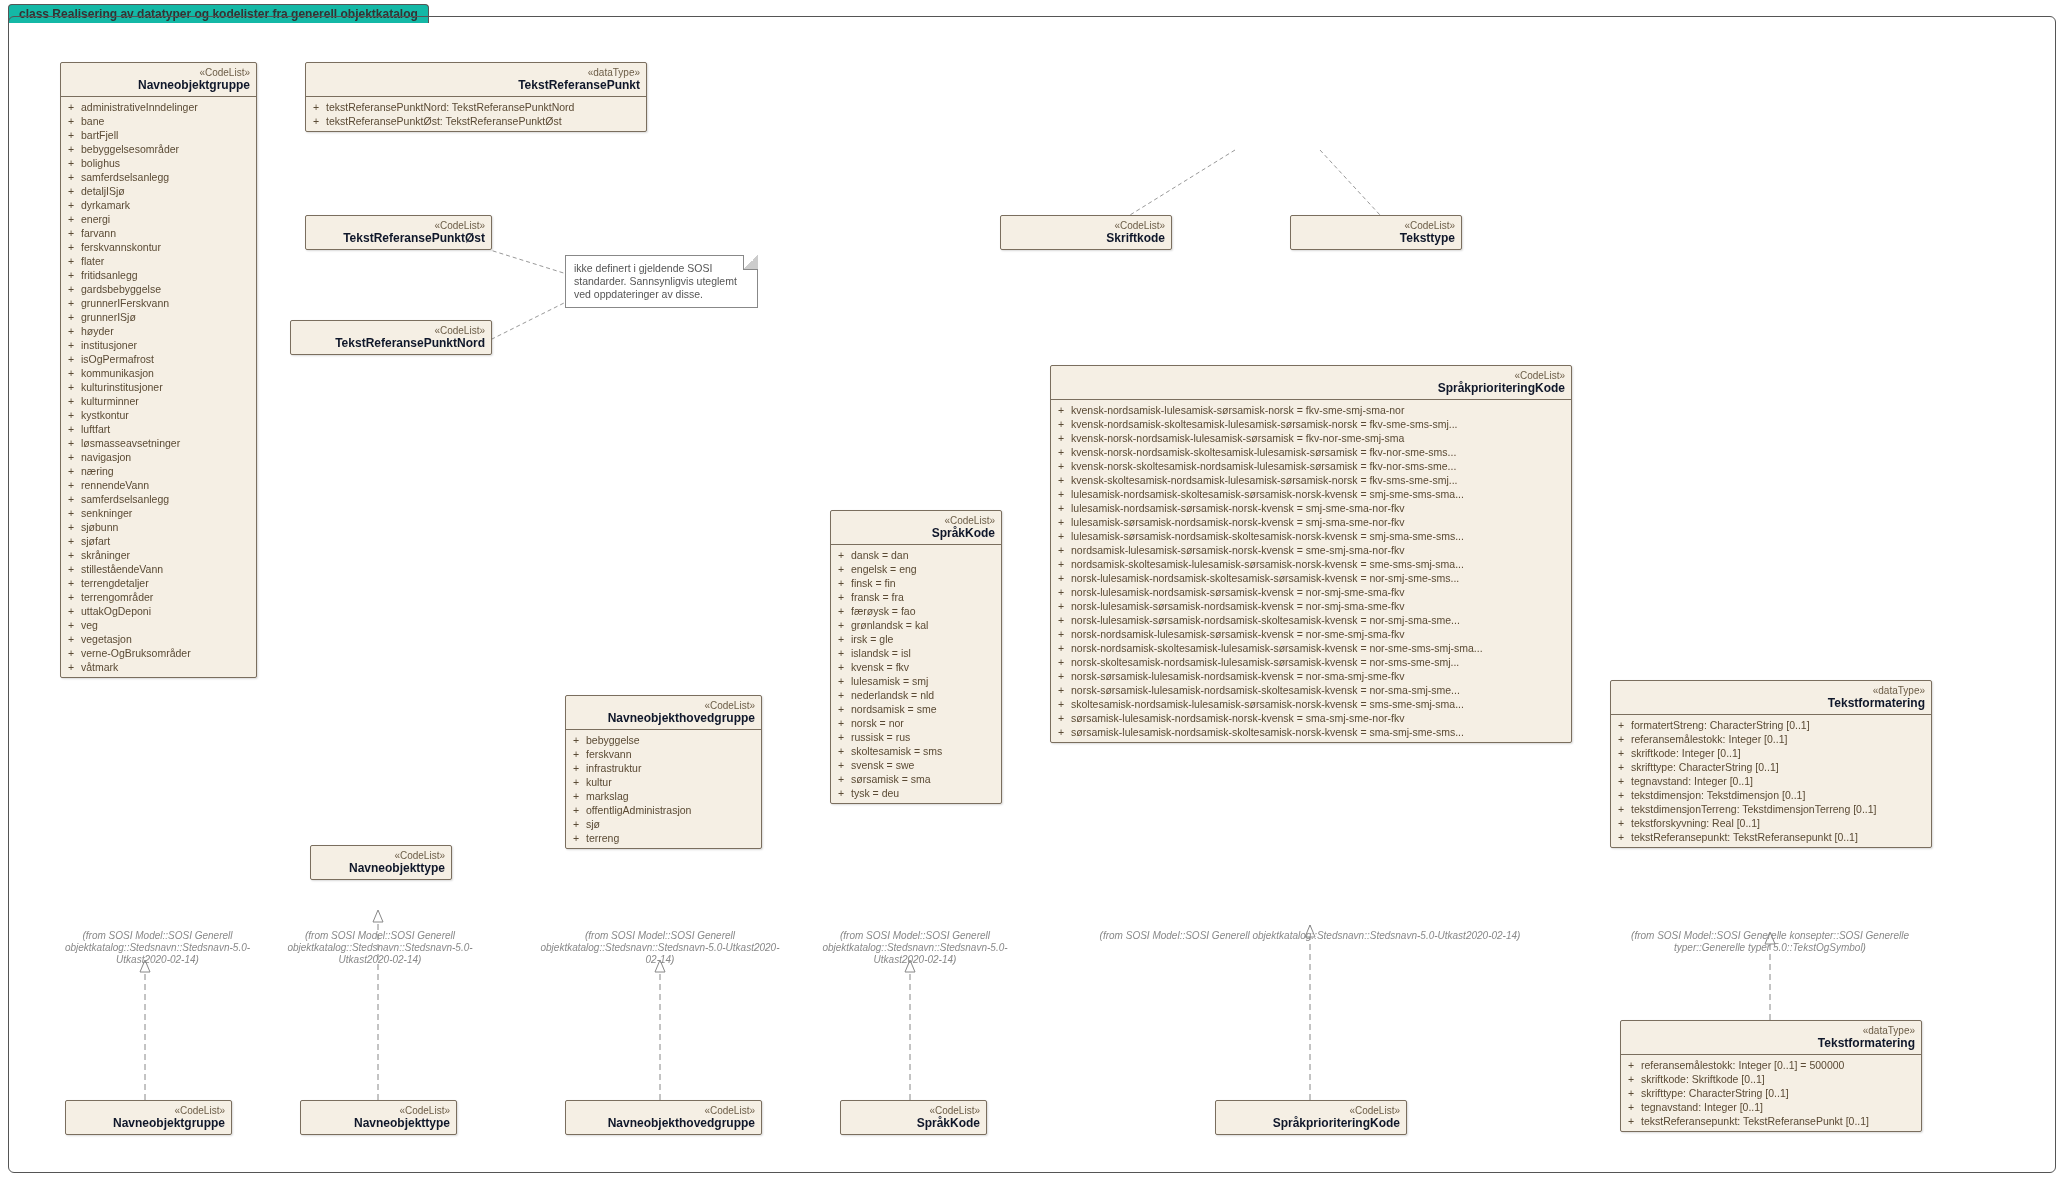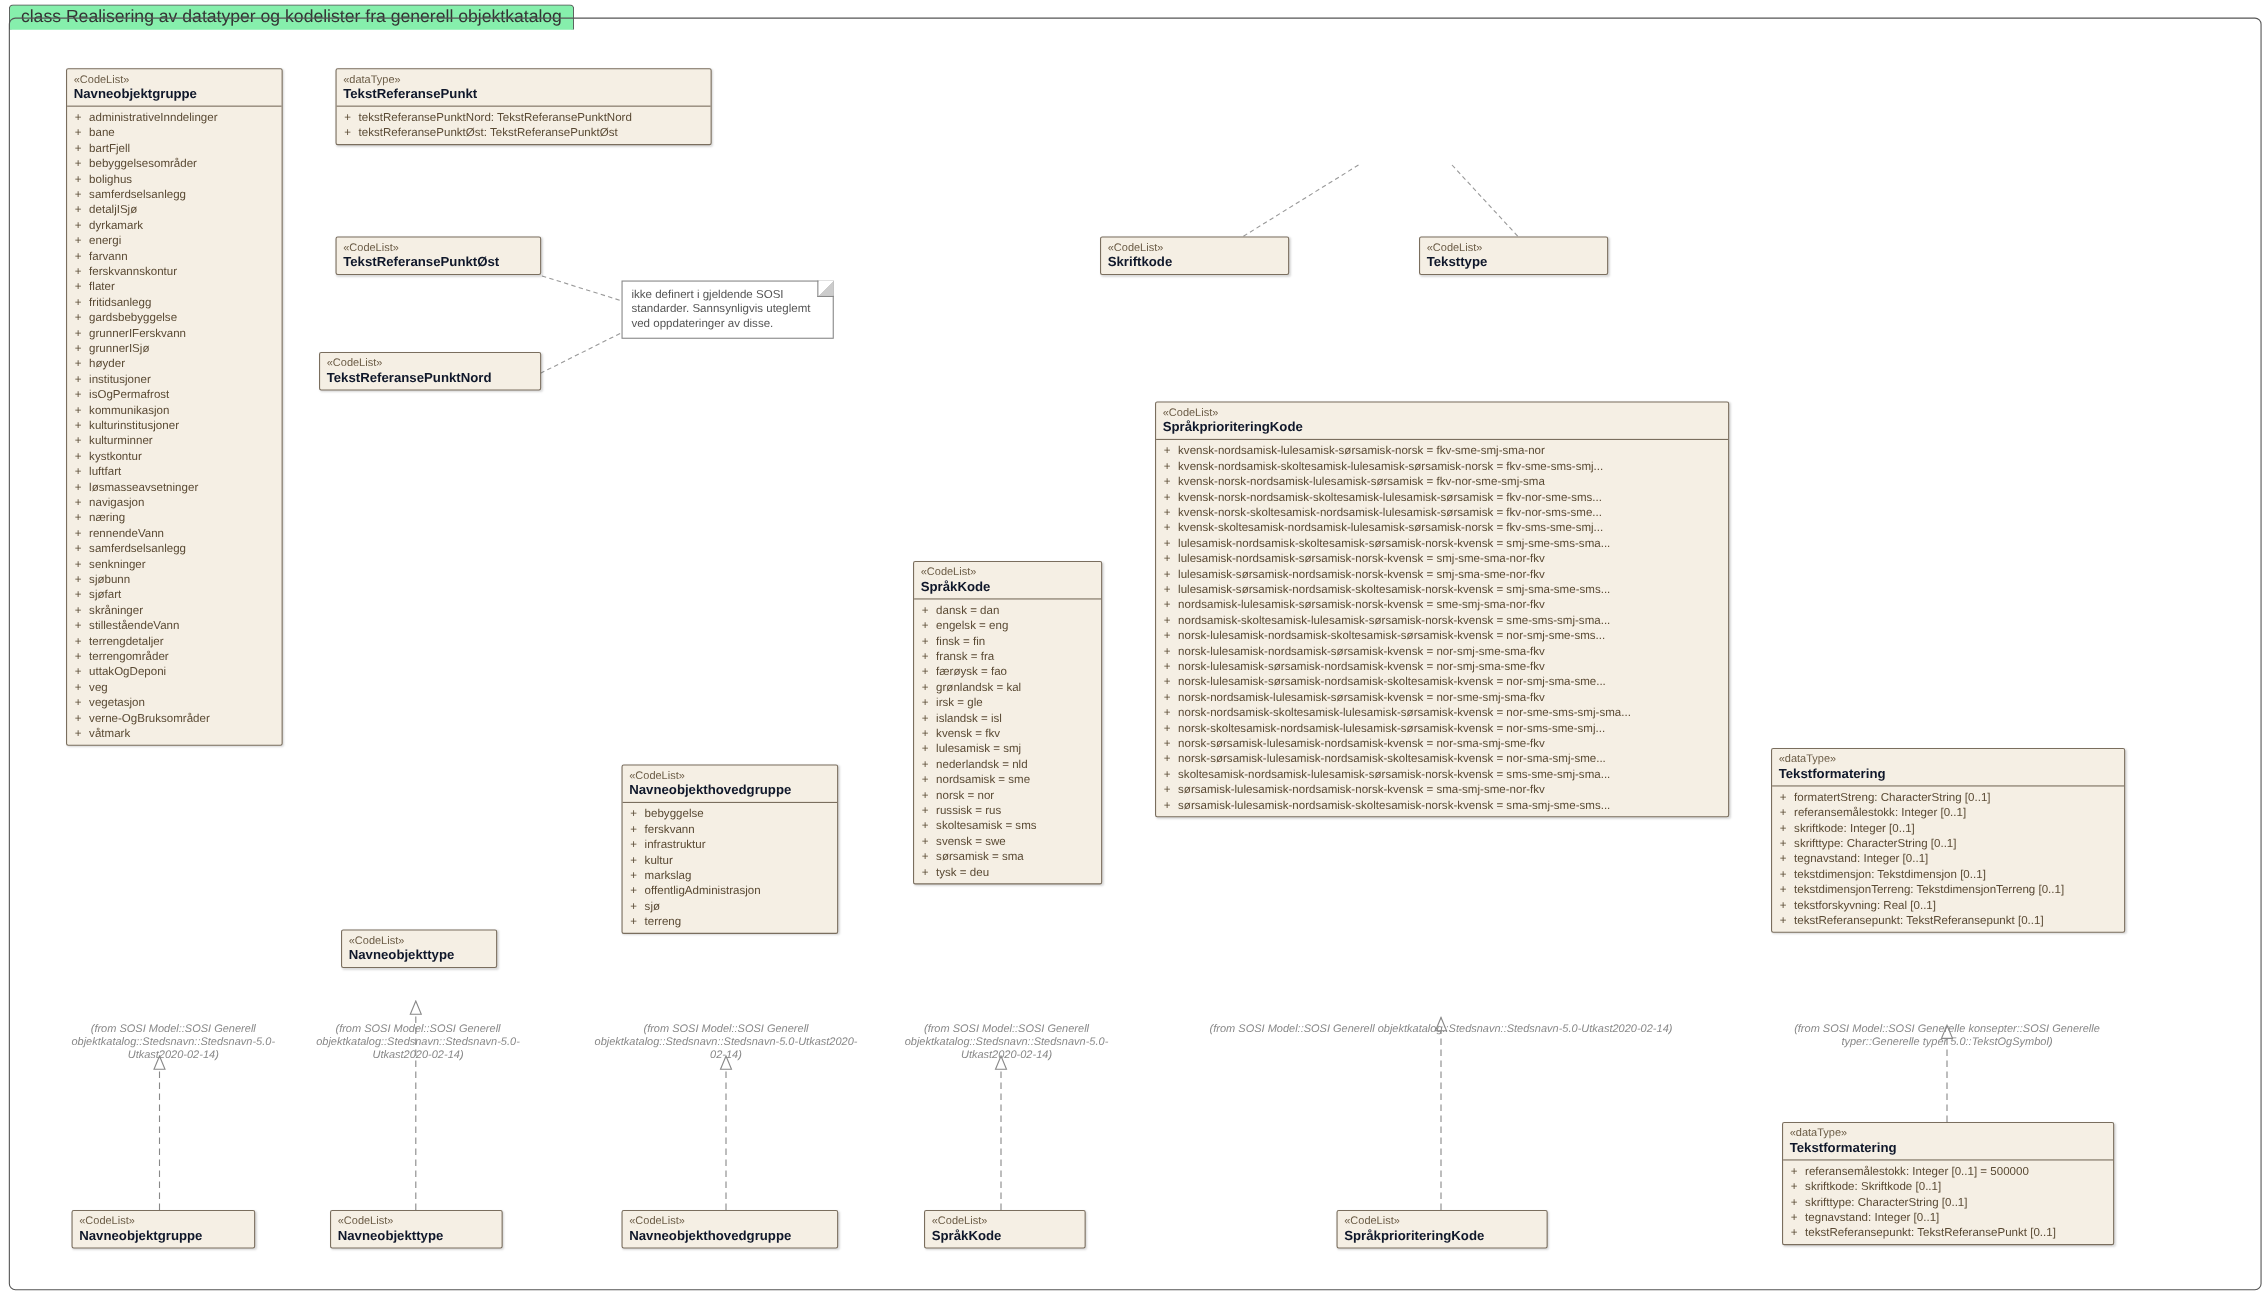--- a/index.html
+++ b/index.html
@@ -1,20 +1,20 @@
 <!DOCTYPE html>
 <html><head>
 <meta charset="utf-8">
 <style>
   html,body{margin:0;padding:0;font-family:"Segoe UI",Tahoma,sans-serif;font-size:11px;color:#333;background:#fff}
   .canvas{position:relative;width:2062px;height:1179px;background:#fff}
   .frame{position:absolute;left:8px;top:16px;width:2046px;height:1155px;border:1px solid #555;border-radius:6px}
-  .frame-tab{position:absolute;left:8px;top:4px;background:#86efac;border:1px solid #555;border-bottom:none;border-radius:4px 4px 0 0;padding:2px 10px;font-weight:normal;font-size:16px}
+  .frame-tab{position:absolute;left:8px;top:4px;background:#14b8a6;border:1px solid #555;border-bottom:none;border-radius:4px 4px 0 0;padding:2px 10px;font-weight:bold;font-size:12px}
   .el{position:absolute;border:1px solid #7a6e5e;background:#f5efe4;border-radius:2px;box-shadow:1px 1px 2px rgba(0,0,0,.15)}
-  .el .hd{text-align:left;padding:4px 6px;border-bottom:1px solid #7a6e5e}
+  .el .hd{text-align:right;padding:4px 6px;border-bottom:1px solid #7a6e5e}
   .el .hd.nobord{border-bottom:none}
   .st{font-size:10px;color:#6b5c46}
   .nm{font-weight:bold;font-size:12px;color:#0f172a}
   .attrs{padding:3px 6px}
   .attr{display:flex;gap:6px;font-size:10.5px;color:#5a4a34;line-height:14px;white-space:nowrap;overflow:hidden;text-overflow:ellipsis}
   .attr .vis{width:8px;text-align:center}
   .note{position:absolute;background:#fff;border:1px solid #888;padding:6px 8px;font-size:10.5px;color:#555;line-height:13px}
   .note::after{content:"";position:absolute;top:-1px;right:-1px;width:14px;height:14px;background:linear-gradient(135deg,#fff 50%,#ccc 50%);border-left:1px solid #888;border-bottom:1px solid #888}
   .from{position:absolute;font-size:10px;font-style:italic;color:#888;line-height:12px;text-align:center}
   svg.wires{position:absolute;left:0;top:0;width:2062px;height:1179px;pointer-events:none}

